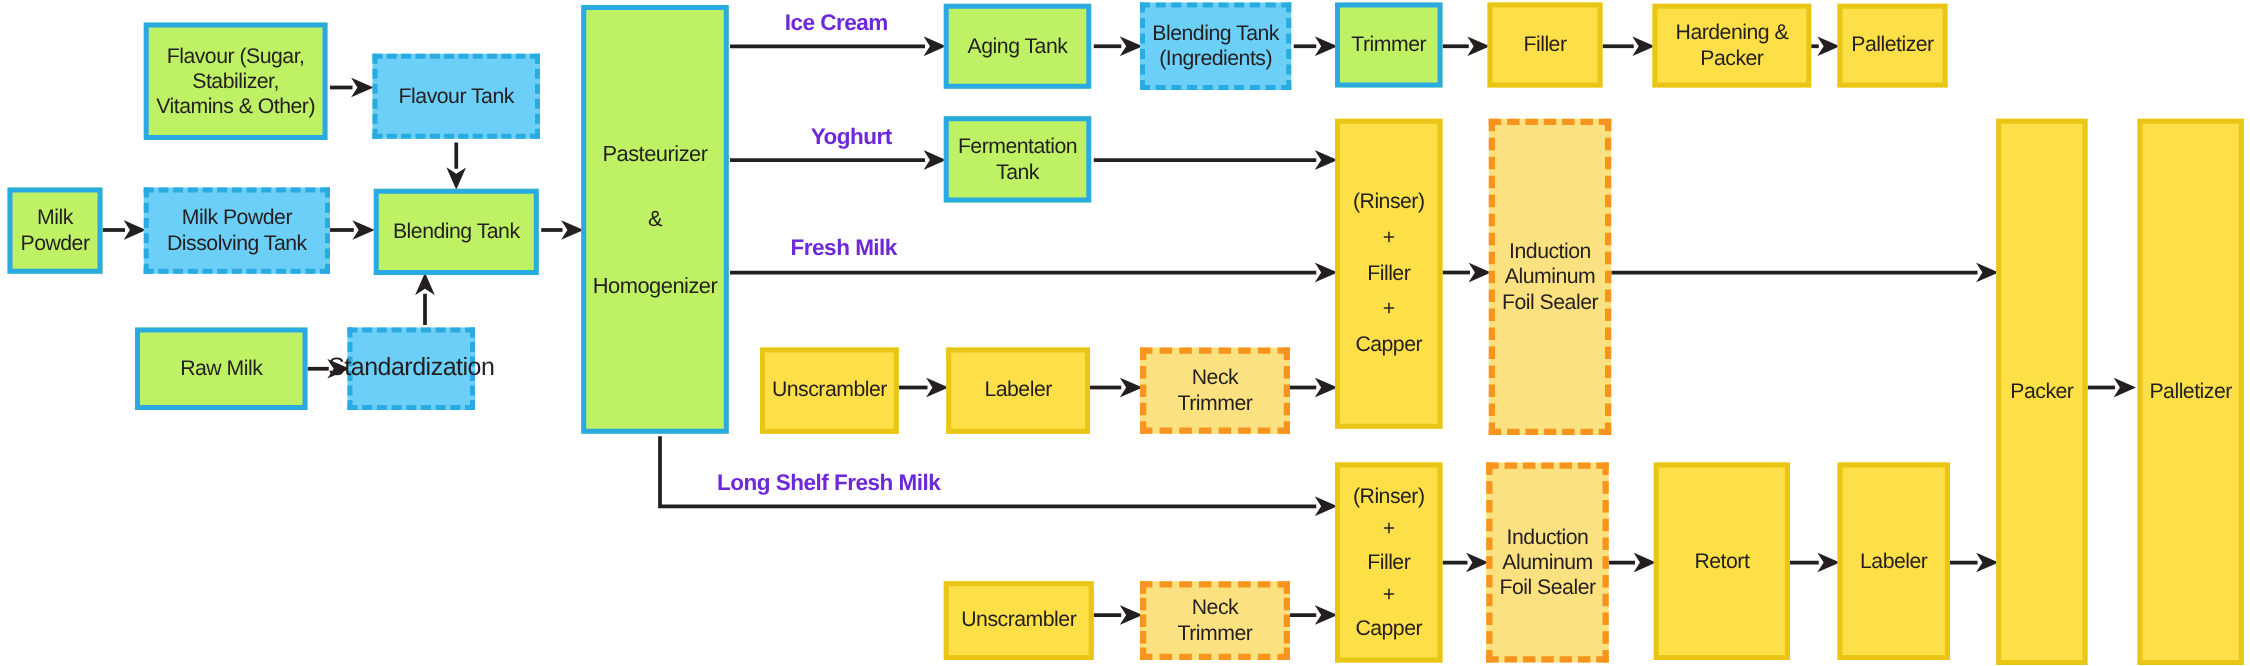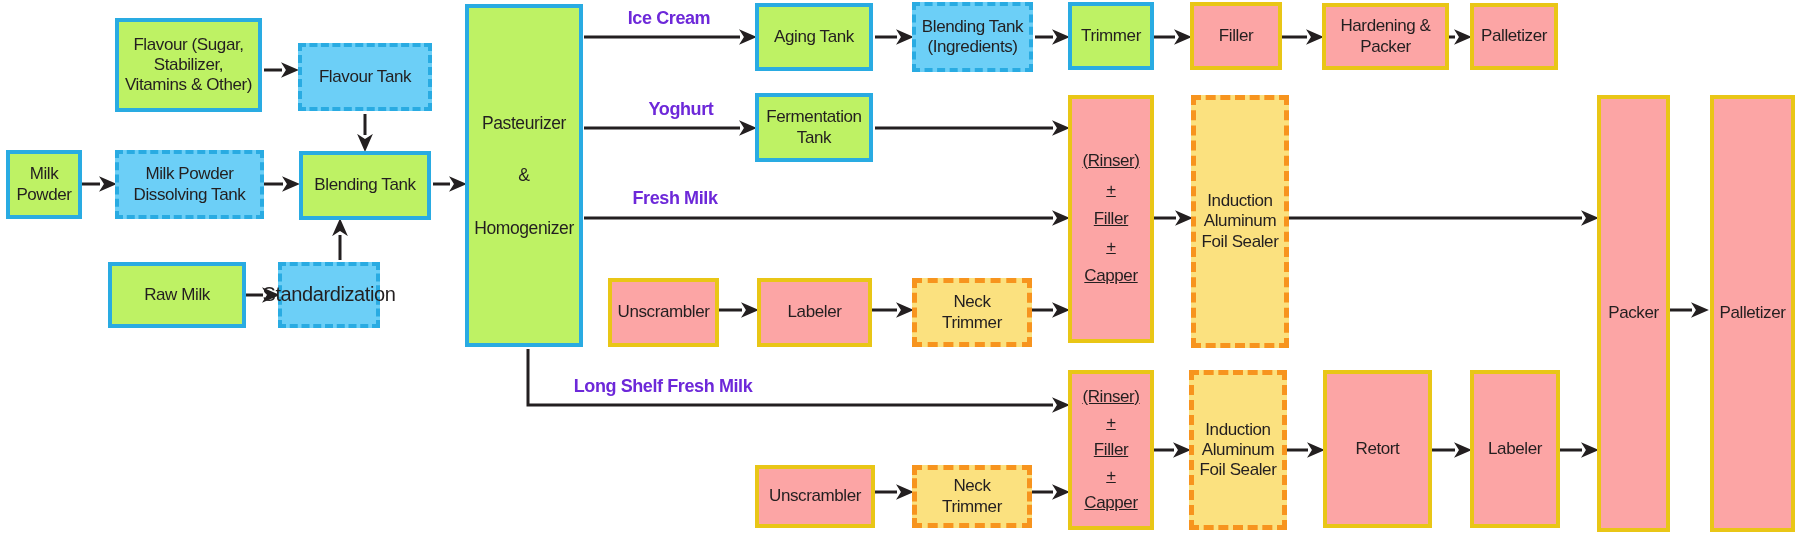--- a/index.html
+++ b/index.html
@@ -20,24 +20,24 @@
     justify-content: center;
     text-align: center;
     white-space: pre-line;
     font-size: 17px;
     line-height: 1.18;
     letter-spacing: -0.4px;
     color: #231F20;
   }
   .blue-solid   { background: #bef264; border: 4px solid #29ABE2; }
   .blue-dashed  { background: #6CCFF7; border: 4px dashed #29ABE2; }
-  .yellow-solid { background: #fca5a5; border: 4px solid #E9C616; }
+  .yellow-solid { background: #fde047; border: 4px solid #E9C616; }
   .yellow-dashed{ background: #FBE17F; border: 5px dashed #F7941E; }
   .tall-spread  { line-height: 3.0; font-size: 17.5px; }
-  .stack-loose  { line-height: 1.7; text-decoration: underline; }
+  .stack-loose  { line-height: 1.7; }
   .edge-label {
     position: absolute;
     font-weight: bold;
     font-size: 18px;
     letter-spacing: -0.4px;
     text-align: center;
     color: #6d28d9;
   }
 </style>
 </head>

